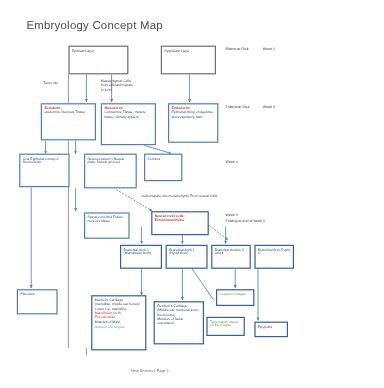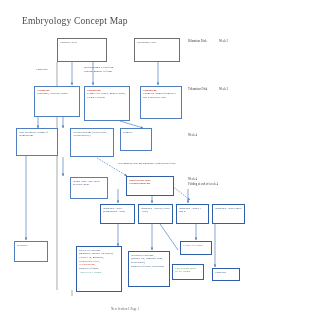--- a/index.html
+++ b/index.html
@@ -1,21 +1,21 @@
 <!DOCTYPE html>
 <html><head>
 <meta charset="utf-8">
 <style>
   html,body{margin:0;padding:0;}
   body{
     width:250px;height:323px;background:#ffffff;
     font-family:"Liberation Sans", sans-serif;
     color:#3f3f3f;overflow:hidden;position:relative;
   }
-  #canvas{position:absolute;left:0;top:0;width:250px;height:323px;font-family:Liberation Serif, serif;}
+  #canvas{position:absolute;left:0;top:0;width:250px;height:323px;}
   .svgline{position:absolute;left:0;top:0;width:250px;height:323px;pointer-events:none;}
   .title{
     position:absolute;left:22px;top:16px;
     font-size:9.5px;color:#4b4b4b;letter-spacing:.2px;white-space:nowrap;
   }
   .box{
     position:absolute;box-sizing:border-box;
     background:#ffffff;overflow:hidden;
     font-size:2.9px;line-height:1.28;padding:1.5px 2px;
     color:#2a4b78;

